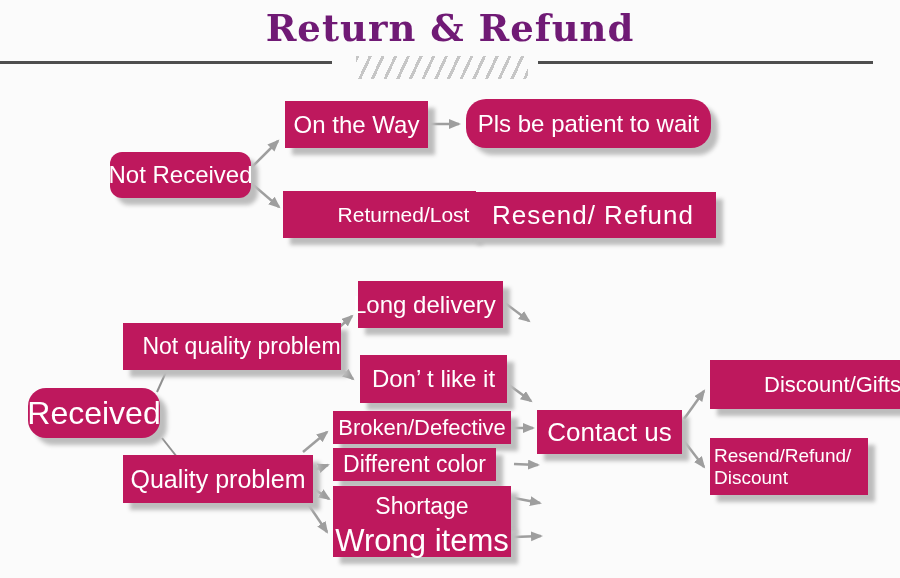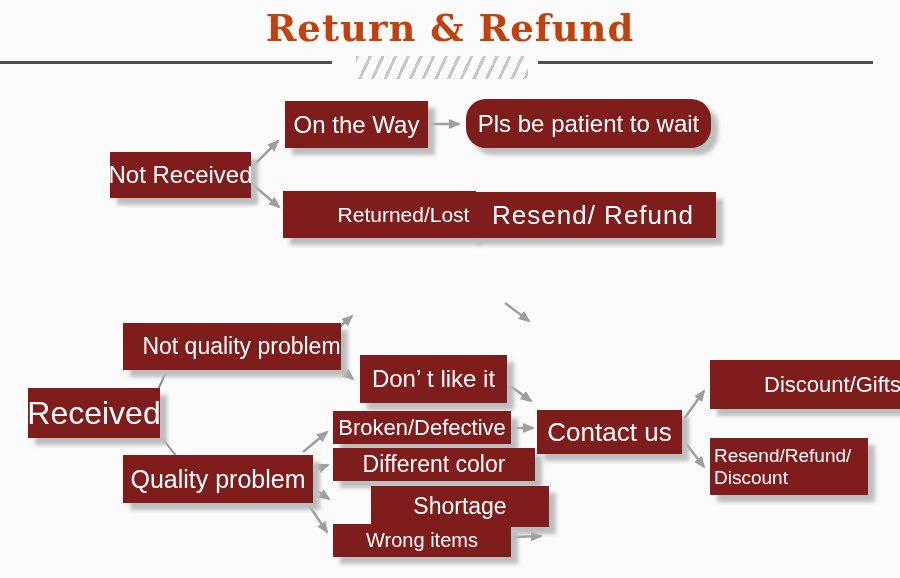--- a/index.html
+++ b/index.html
@@ -5,49 +5,49 @@
   html,body{margin:0;padding:0;background:#fff;}
   .stage{
     position:relative;width:900px;height:578px;overflow:hidden;
     background:#fbfbfb;
     font-family:"Liberation Sans",sans-serif;
   }
   
   .title{
     position:absolute;top:6px;left:0;width:900px;text-align:center;
     font-family:"DejaVu Serif","Liberation Serif",serif;
-    font-weight:bold;font-size:37px;color:#c2410c;letter-spacing:1px;
+    font-weight:bold;font-size:37px;color:#701a75;letter-spacing:1px;
   }
   .rule{position:absolute;top:61px;height:3px;background:#4e4e4e;}
   .rule-left{left:0;width:332px;}
   .rule-right{left:538px;width:335px;}
   .hatch{
     position:absolute;left:356px;top:56px;width:172px;height:23px;
     background:repeating-linear-gradient(115deg,#c6c6c6 0 3px,transparent 3px 11.5px);
   }
   
   .node{
-    position:absolute;background:#7f1d1d;color:#ffffff;
+    position:absolute;background:#be185d;color:#ffffff;
     display:flex;align-items:center;justify-content:center;
     white-space:nowrap;box-shadow:7px 7px 4px #bdbdbd;
   }
-  #n-not-received   {left:110px;top:152px;width:141px;height:46px;font-size:24px;}
+  #n-not-received   {left:110px;top:152px;width:141px;height:46px;font-size:24px;border-radius:12px;}
   #n-on-the-way     {left:285px;top:101px;width:143px;height:47px;font-size:24px;}
   #n-pls-wait       {left:466px;top:99px; width:245px;height:49px;font-size:24px;border-radius:20px;}
   #n-returned-lost  {left:283px;top:191px;width:145px;height:47px;font-size:21px;padding-left:48px;}
   #n-resend-refund  {left:470px;top:192px;width:246px;height:46px;font-size:26px;letter-spacing:1px;}
-  #n-received       {left:28px; top:388px;width:132px;height:50px;font-size:32px;}
+  #n-received       {left:28px; top:388px;width:132px;height:50px;font-size:32px;border-radius:18px;}
   #n-not-quality    {left:123px;top:323px;width:199px;height:47px;font-size:23px;padding-left:19px;}
   #n-long-delivery  {left:358px;top:281px;width:145px;height:47px;font-size:24px;justify-content:flex-start;}
   #n-long-delivery span{margin-left:-5px;}
   #n-dont-like      {left:360px;top:355px;width:147px;height:48px;font-size:24px;}
   #n-broken         {left:333px;top:411px;width:178px;height:33px;font-size:22px;}
-  #n-different      {left:333px;top:448px;width:202px;height:33px;font-size:23px;}
-  #n-shortage       {left:333px;top:486px;width:178px;height:41px;font-size:23px;margin-left:38px;}
-  #n-wrong          {left:333px;top:524px;width:178px;height:33px;font-size:20px;}
+  #n-different      {left:333px;top:448px;width:163px;height:33px;font-size:23px;}
+  #n-shortage       {left:333px;top:486px;width:178px;height:41px;font-size:23px;}
+  #n-wrong          {left:333px;top:524px;width:178px;height:33px;font-size:31px;}
   #n-contact        {left:537px;top:410px;width:145px;height:44px;font-size:26px;}
   #n-discount       {left:710px;top:360px;width:157px;height:49px;font-size:22px;padding-left:44px;}
   #n-rrd            {left:710px;top:438px;width:158px;height:57px;font-size:19px;
                      flex-direction:column;align-items:flex-start;justify-content:center;
                      padding-left:4px;box-sizing:border-box;line-height:1.15;}
   
   .edges{position:absolute;left:0;top:0;width:900px;height:578px;pointer-events:none;}
 </style>
 </head>
 <body>
@@ -105,20 +105,23 @@
   </div>
   <div class="node" id="n-resend-refund">
     <span>Resend/ Refund</span>
   </div>
   <div class="node" id="n-received">
     <span>Received</span>
   </div>
   <div class="node" id="n-not-quality">
     <span>Not quality problem</span>
   </div>
+  <div class="node" id="n-long-delivery">
+    <span>Long delivery</span>
+  </div>
   <div class="node" id="n-dont-like">
     <span>Don’ t like it</span>
   </div>
   <div class="node" id="n-quality" style="left:123px;top:455px;width:190px;height:48px;font-size:25px;">
     <span>Quality problem</span>
   </div>
   <div class="node" id="n-broken">
     <span>Broken/Defective</span>
   </div>
   <div class="node" id="n-different">

